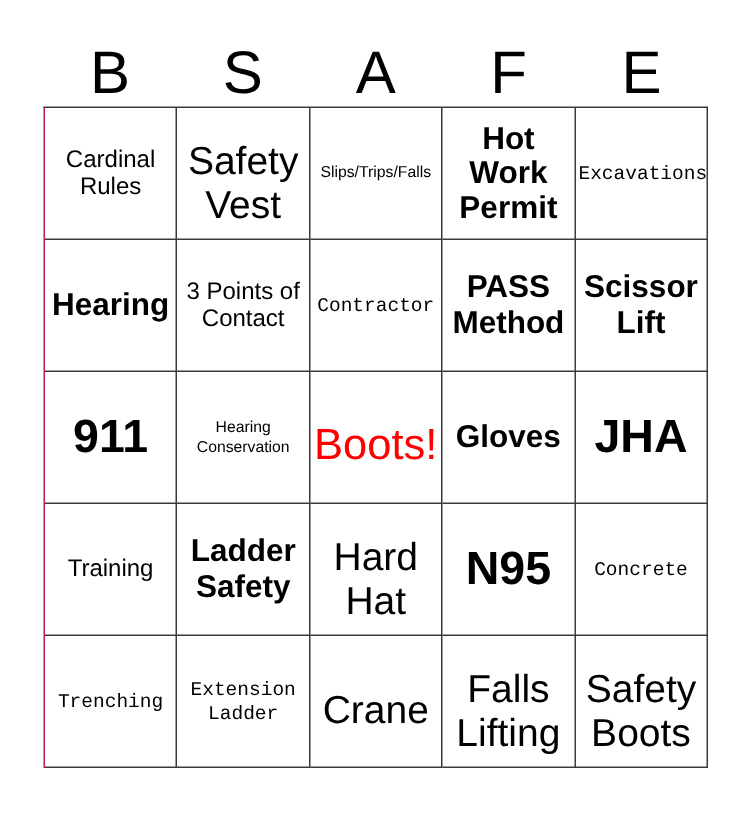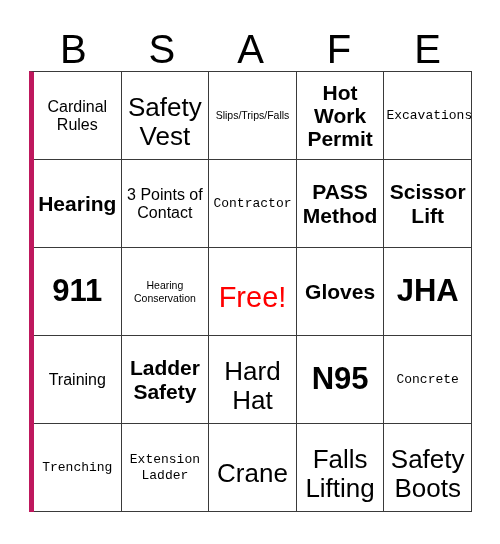--- a/index.html
+++ b/index.html
@@ -29,21 +29,21 @@
     width: 88.6px;
     text-align: center;
     font-size: 40px;
     line-height: 44px;
     font-weight: 400;
     color: #000000;
     letter-spacing: 0px;
   }
   .grid {
     border-top: 1px solid #3a3a3a;
-    border-left: 5px solid #be185d;
+    border-left: 1px solid #be185d;
     width: 443px;
     box-sizing: border-box;
   }
   .row {
     display: flex;
   }
   .cell {
     width: 88.6px;
     height: 88px;
     box-sizing: border-box;
@@ -122,21 +122,21 @@
     </div>
 
     <div class="row">
       <div class="cell fs-xxl">
           <span>911</span>
         </div>
       <div class="cell fs-xs">
           <span>Hearing Conservation</span>
         </div>
       <div class="cell fs-xl free">
-          <span>Free!</span>
+          <span>Boots!</span>
         </div>
       <div class="cell fs-l">
           <span>Gloves</span>
         </div>
       <div class="cell fs-xxl">
           <span>JHA</span>
         </div>
     </div>
 
     <div class="row">

